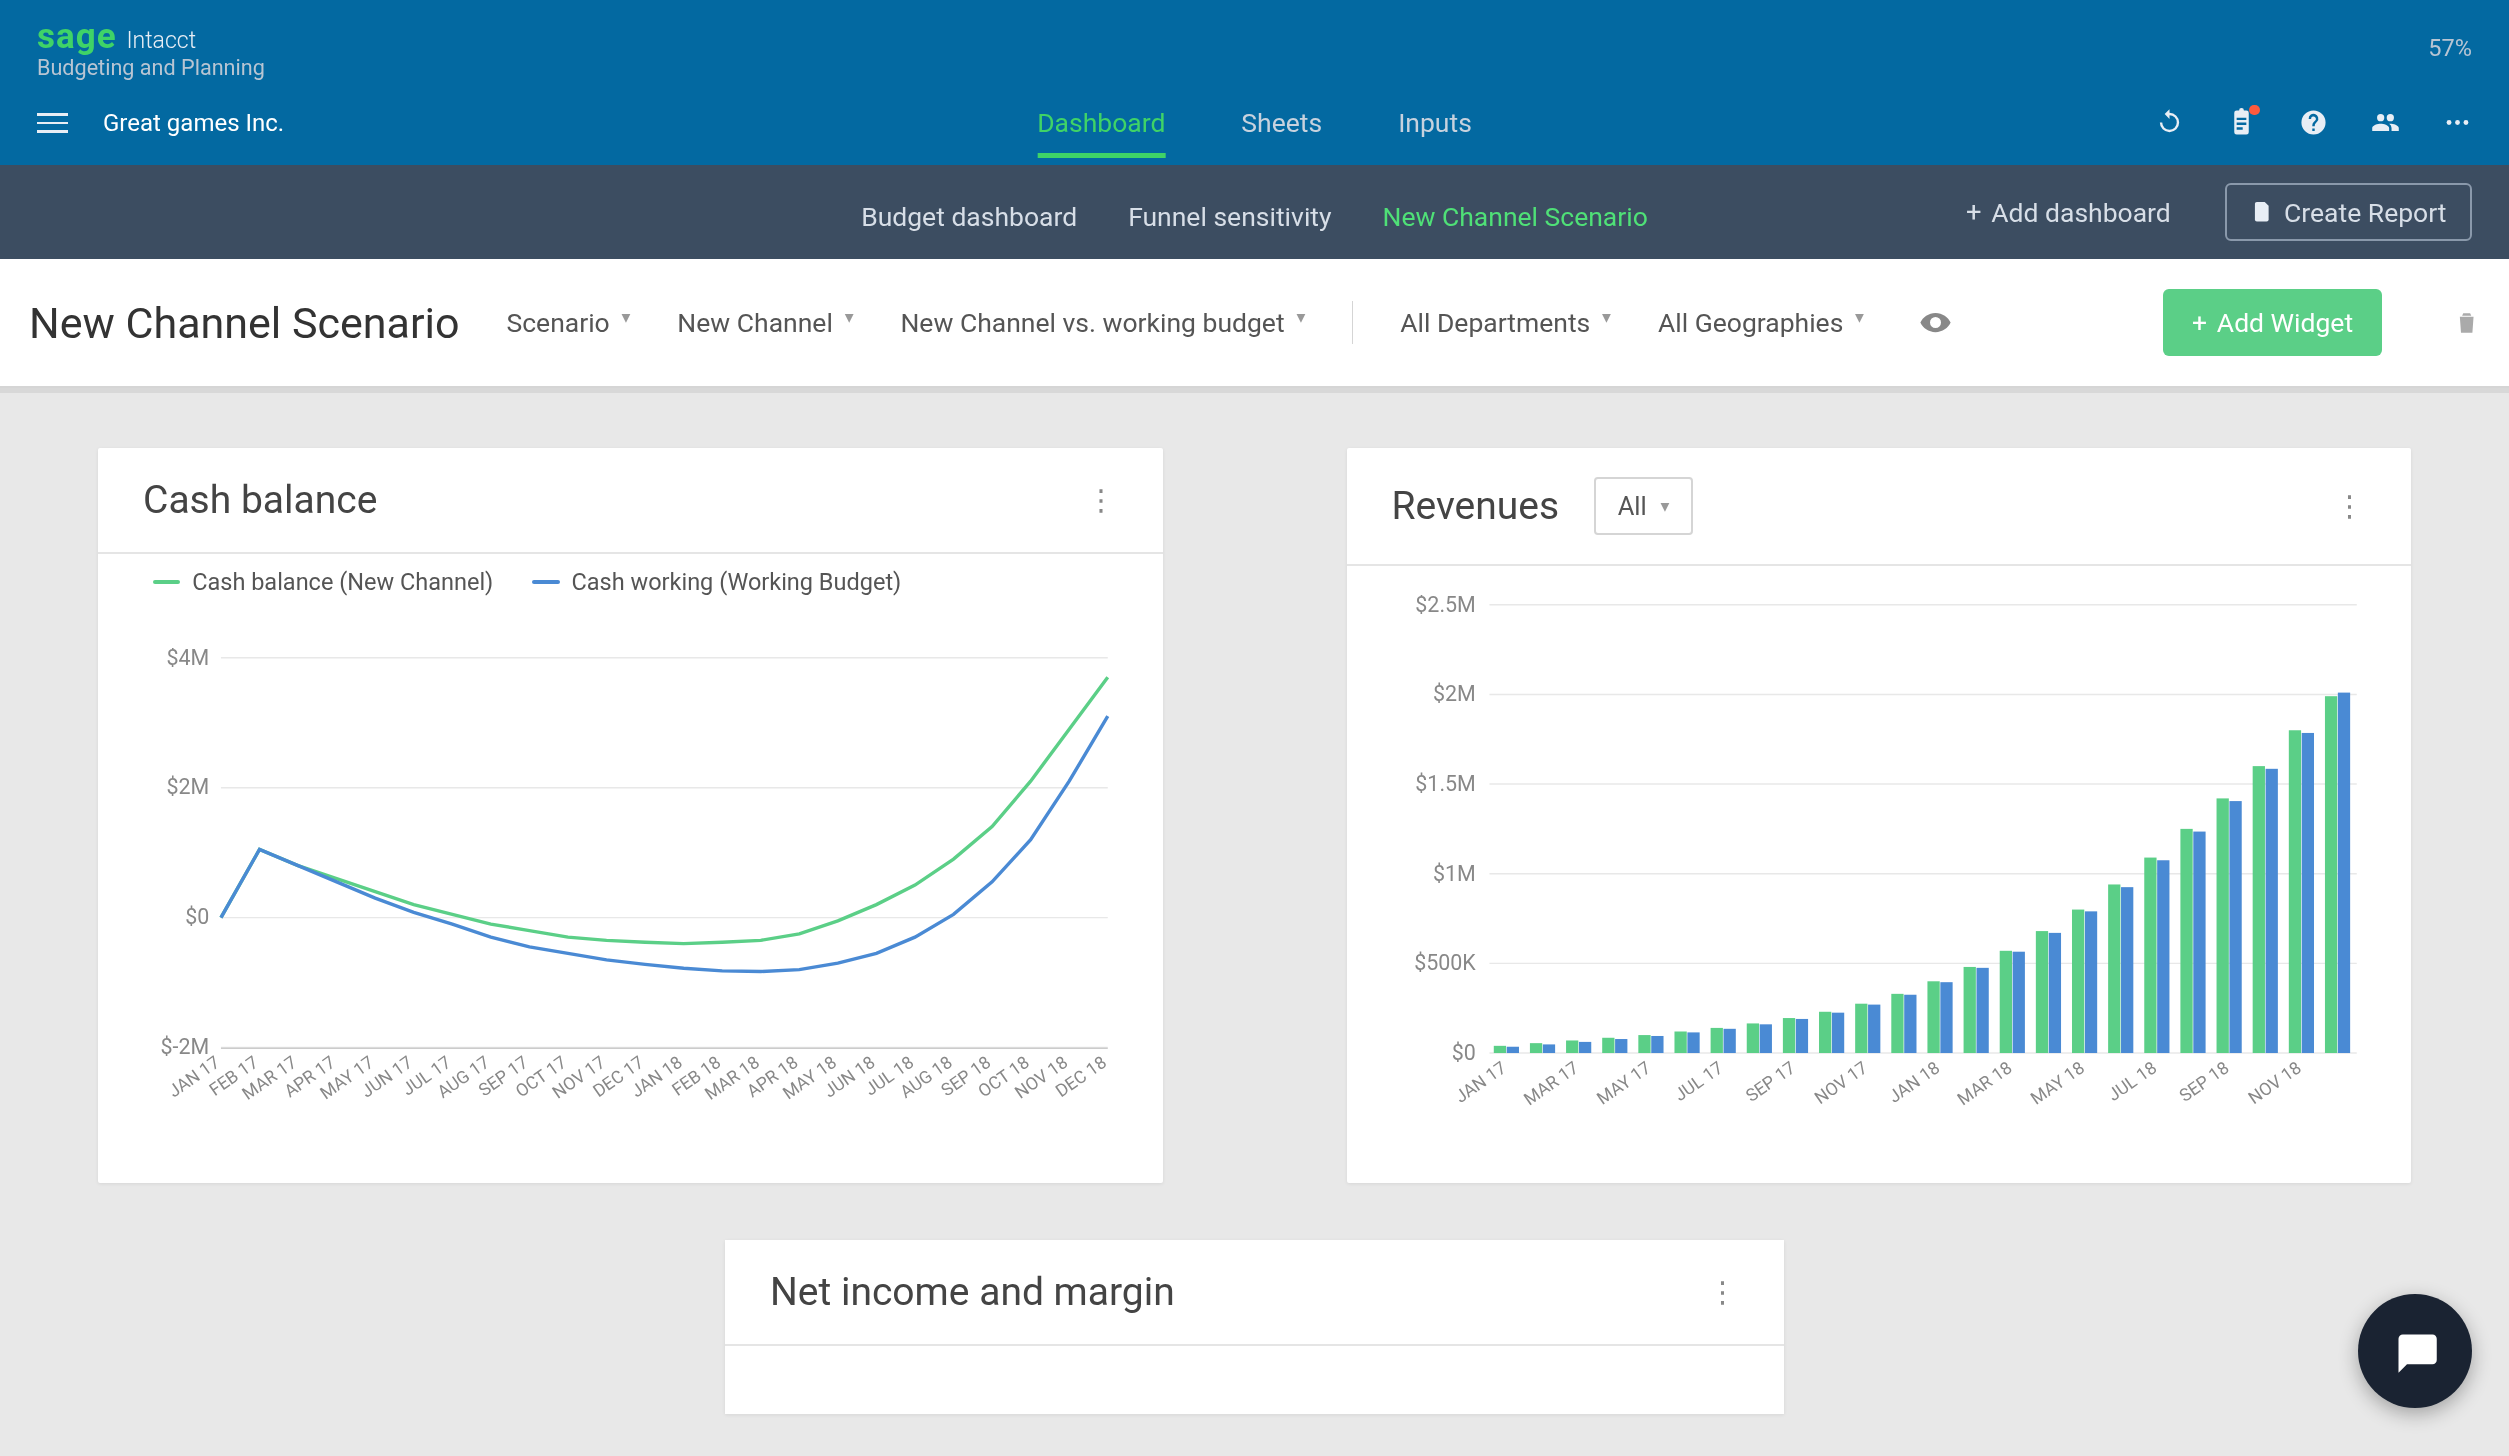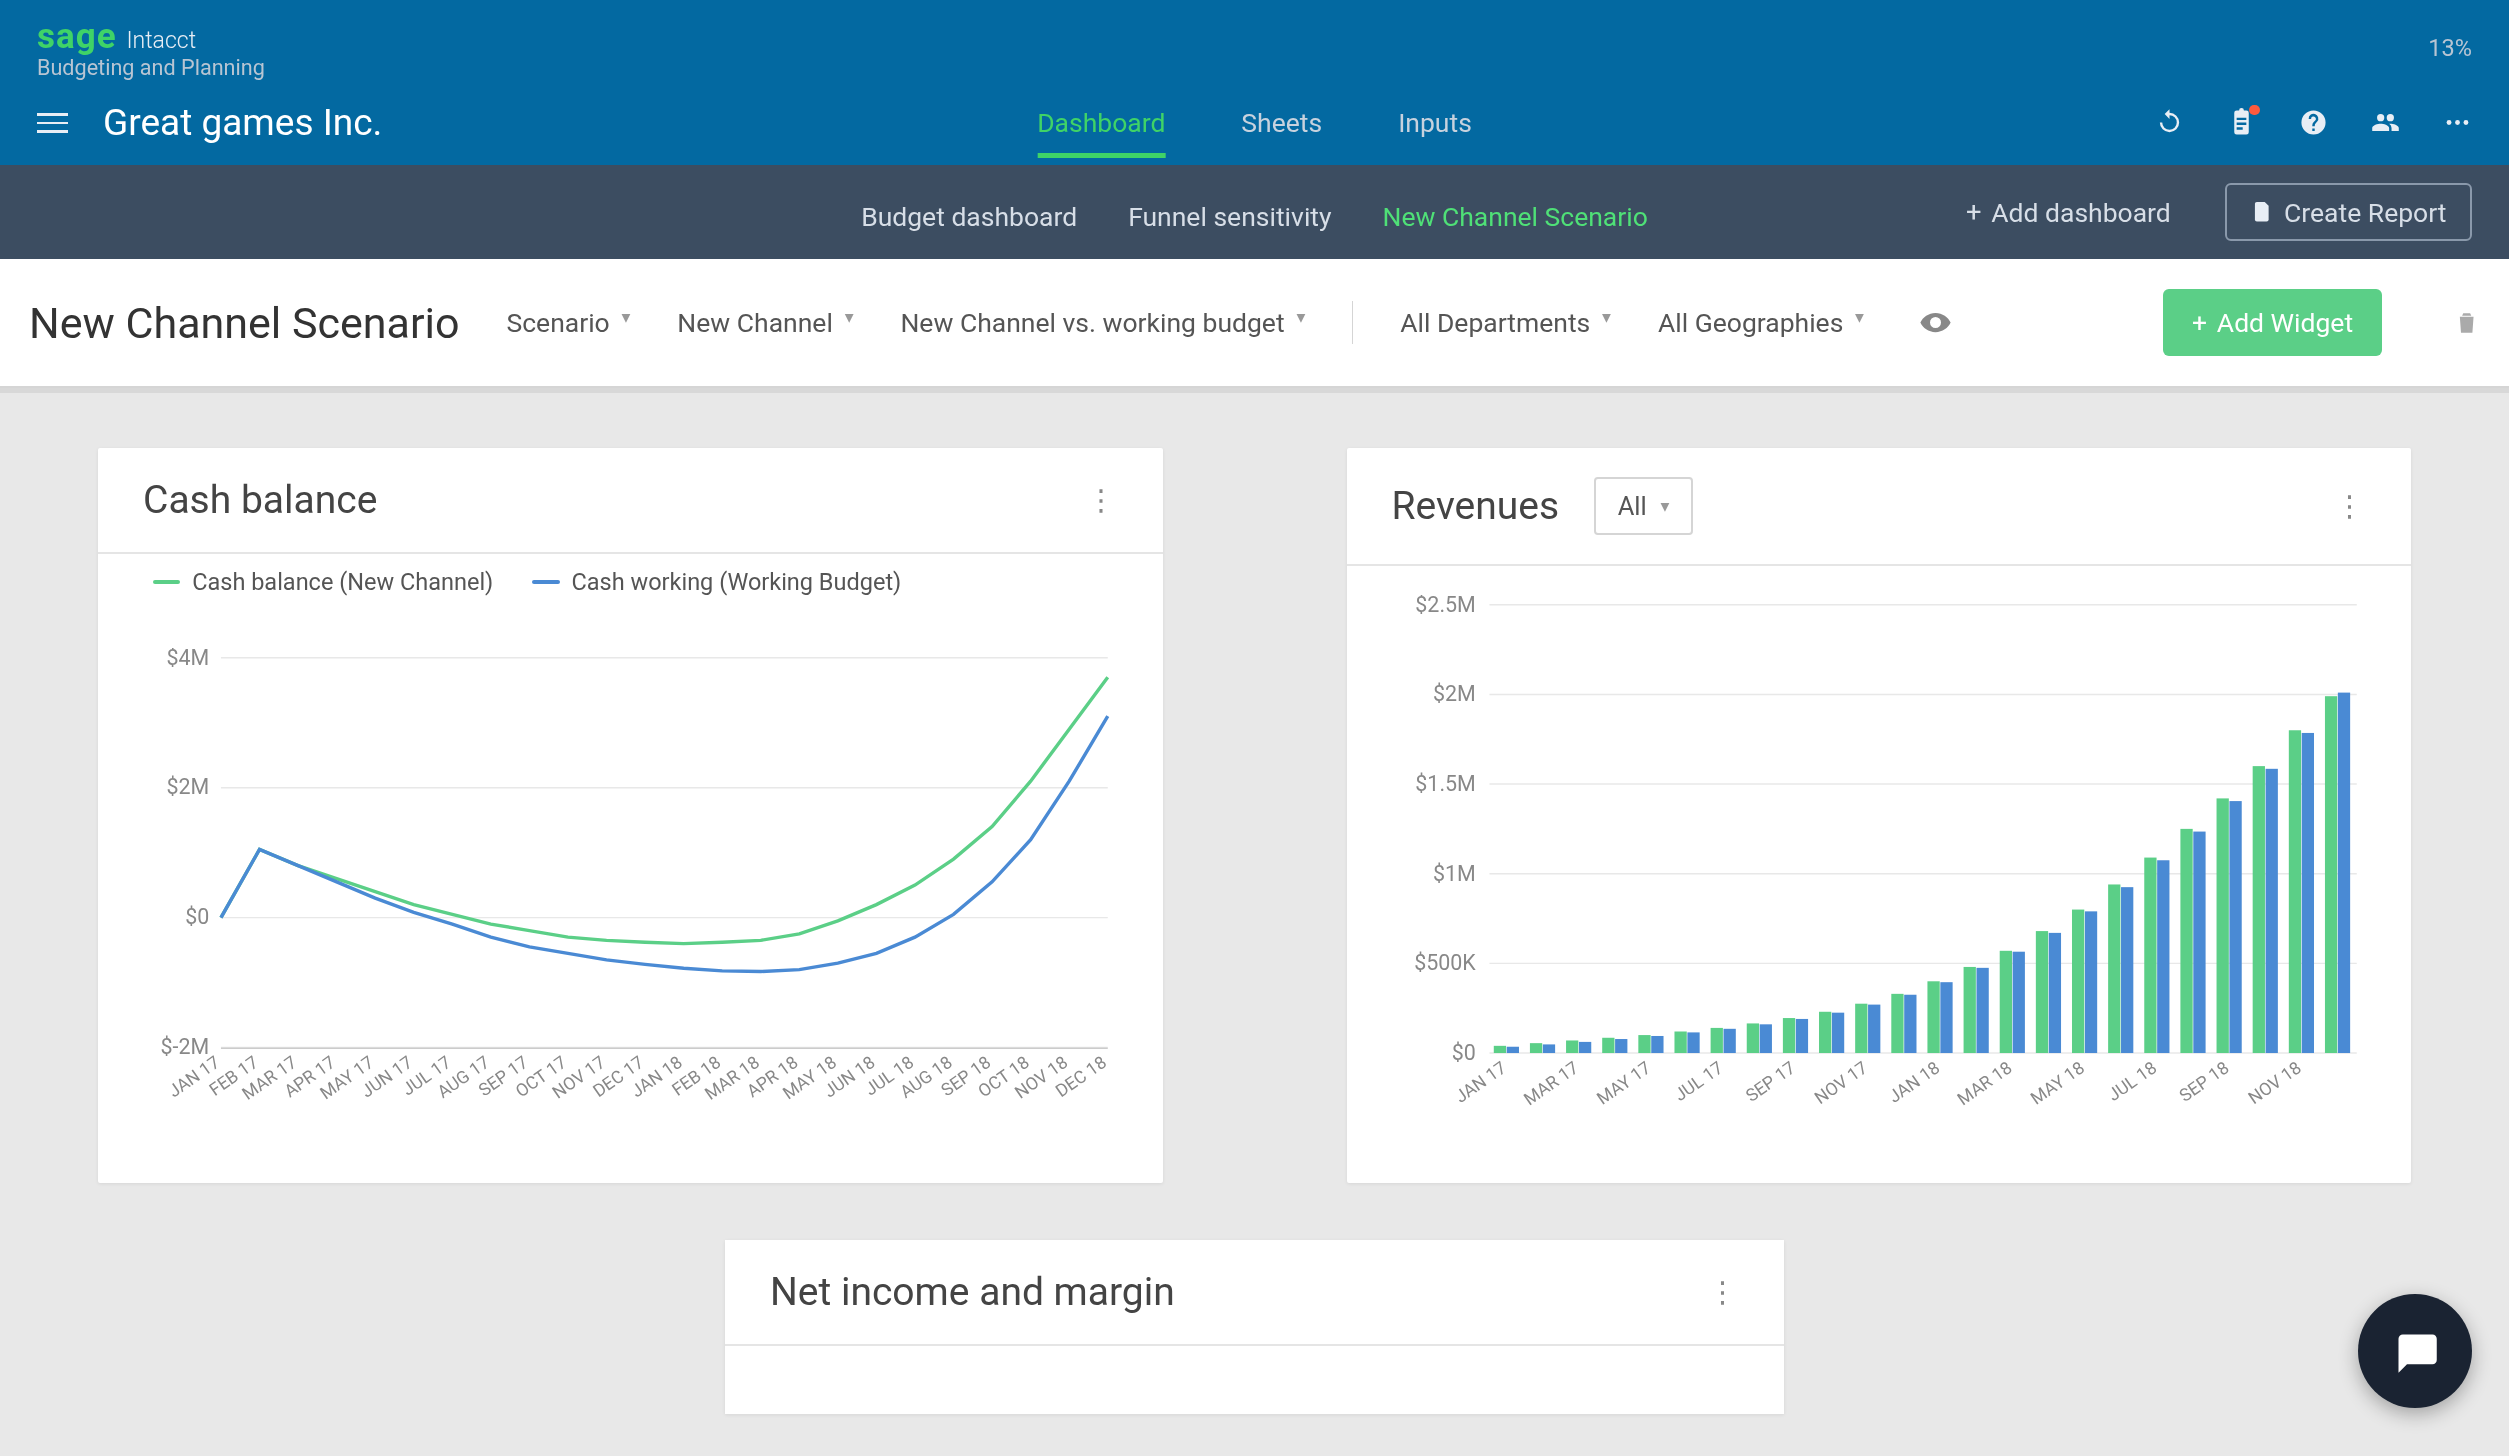--- a/index.html
+++ b/index.html
@@ -39,21 +39,21 @@
 .nav-row {
   display: flex;
   align-items: center;
   padding: 0 37px;
   height: 71px;
 }
 
 .hamburger { width: 31px; margin-right: 35px; cursor: pointer; }
 .hamburger div { height: 2.9px; background: #e8eef5; margin: 5.9px 0; }
 
-.org-name { color: #fff; font-size: 37px; font-weight: 400; flex: 0 0 auto; }
+.org-name { color: #fff; font-size: 24px; font-weight: 400; flex: 0 0 auto; }
 
 .nav-tabs {
   display: flex;
   gap: 76px;
   margin-left: auto;
   margin-right: auto;
   position: absolute;
   left: 50%;
   transform: translateX(-50%);
 }
@@ -191,21 +191,21 @@
 
 <div class="top-header">
   <div class="logo-row">
     <div class="logo-block">
       <div class="logo-main">
         <span class="sage">sage</span>
         <span class="intacct">Intacct</span>
       </div>
       <span class="logo-sub">Budgeting and Planning</span>
     </div>
-    <span class="zoom">13%</span>
+    <span class="zoom">57%</span>
   </div>
 
   <div class="nav-row" style="position:relative;">
     <div class="hamburger">
         <div></div>
         <div></div>
         <div></div>
       </div>
     <span class="org-name">Great games Inc.</span>
 

